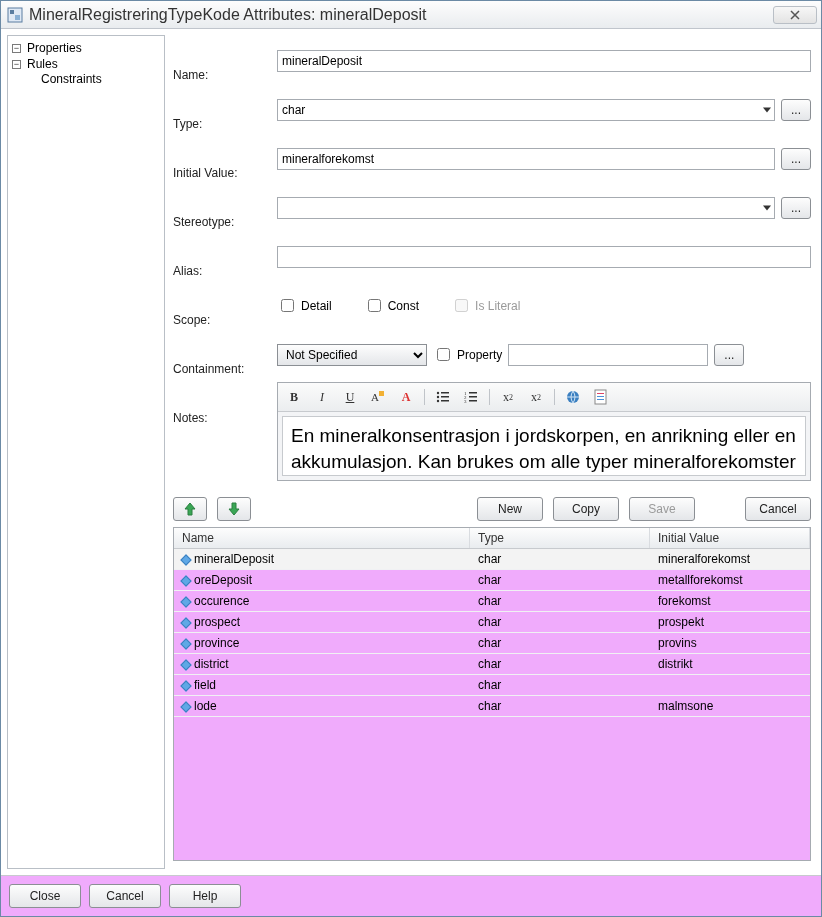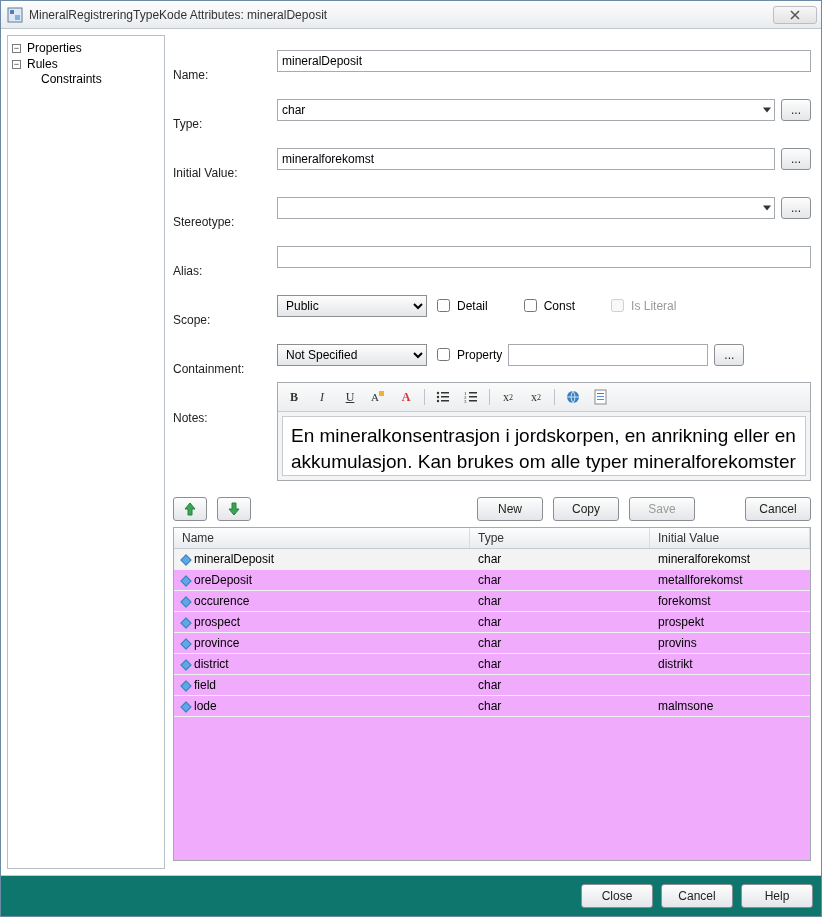--- a/index.html
+++ b/index.html
@@ -34,21 +34,21 @@
   }
   .titlebar .ico {
     width: 16px; height: 16px;
     display: inline-block;
     position: relative;
   }
   .titlebar .ico svg { width: 16px; height: 16px; }
   .titlebar .title {
     flex: 1;
     color: #333;
-    font-size: 12px;
+    font-size: 16px;
     white-space: nowrap;
   }
   .titlebar .close {
     width: 44px; height: 18px;
     border: 1px solid #b9bfc6;
     border-radius: 3px;
     background: linear-gradient(to bottom,#f7f7f7,#e3e3e3);
     display: flex; align-items: center; justify-content: center;
     color: #555;
   }
@@ -238,23 +238,23 @@
     display: inline-block;
     margin-right: 4px;
     border: 1px solid #3a7fc0;
     vertical-align: middle;
   }
   
   .bottom-bar {
     border-top: 1px solid #c7cace;
     padding: 8px;
     display: flex;
-    justify-content: flex-end;
+    justify-content: flex-start;
     gap: 8px;
-    background: #0f766e;
+    background: #f0abfc;
   }
   .bottom-bar .btn { min-width: 72px; height: 24px; }
 </style>
 </head>
 <body>
 
 <div class="window">
 
   <div class="titlebar">
     <span class="ico">
@@ -322,23 +322,20 @@
           <button class="btn">...</button>
         </div>
 
         <label>Alias:</label>
         <div class="row-line">
           <input class="field-input" value="" style="">
         </div>
 
         <label>Scope:</label>
         <div class="row-line">
-          <select class="select-sm" style="width:150px">
-            <option>Public</option>
-          </select>
           <span class="chk">
               <input type="checkbox" style="">
               <span>Detail</span>
             </span>
           <span style="width:20px"></span>
           <span class="chk">
               <input type="checkbox" style="">
               <span>Const</span>
             </span>
           <span style="width:20px"></span>

